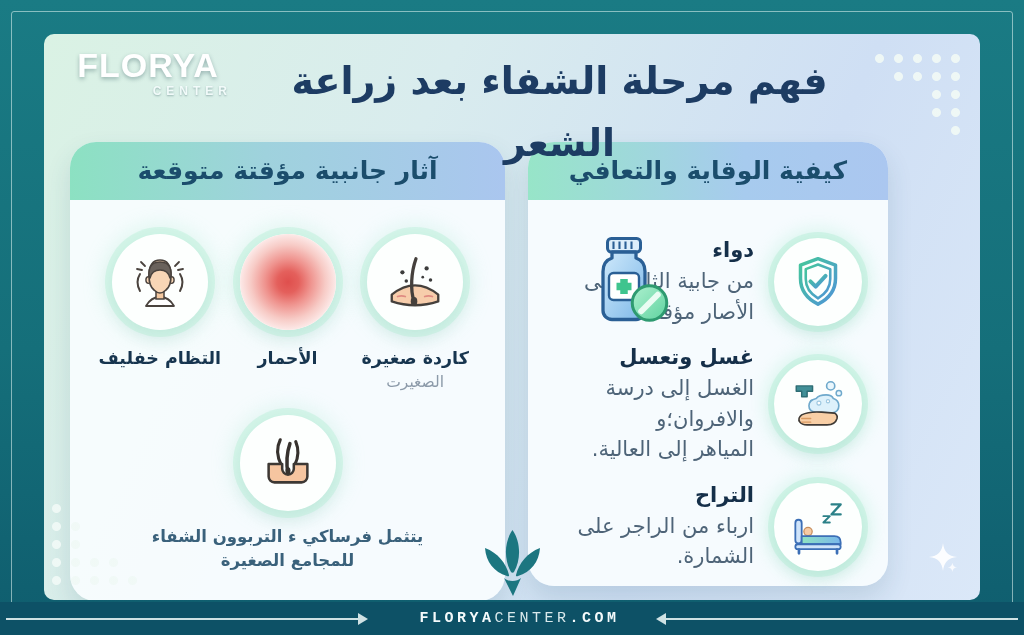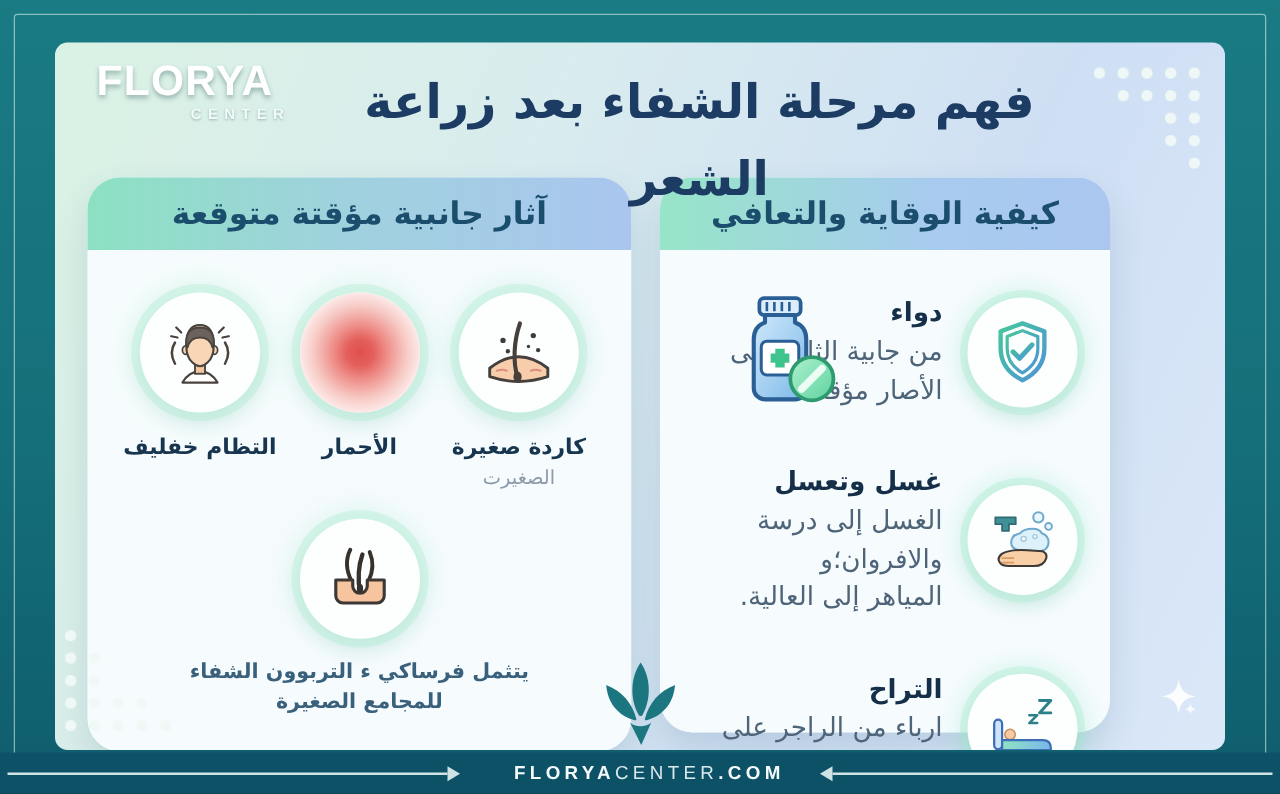--- a/index.html
+++ b/index.html
@@ -67,21 +67,21 @@
   }
   .se-label{margin-top:17px;direction:rtl;font-size:17.5px;font-weight:700;color:#17354f;text-align:left;line-height:1.35;}
   .se-sub{direction:rtl;font-size:15.5px;font-weight:500;color:#8c9aa9;text-align:center;margin-top:2px;}
   .se-bottom{display:flex;flex-direction:column;align-items:center;margin-top:24px;}
   .se-note{margin-top:14px;direction:rtl;text-align:center;font-size:16.5px;font-weight:600;color:#3a617b;line-height:1.5;}
   .redglow{
     width:96px;height:96px;border-radius:50%;
     background:radial-gradient(circle at 50% 50%,#df4f4d 0%,#e4605c 16%,#ef948f 34%,#f7cbc6 55%,#fdeceb 72%,#ffffff 88%);
   }
   
-  .rc-body{display:flex;flex-direction:column;padding:36px 26px 0 26px;gap:44px;}
+  .rc-body{display:flex;flex-direction:column;padding:36px 26px 0 26px;gap:16px;}
   .rc-row{display:flex;direction:rtl;align-items:center;gap:20px;position:relative;min-height:92px;}
   .circle-sm{
     width:88px;height:88px;border-radius:50%;background:#fdfffe;flex:0 0 auto;
     box-shadow:0 0 0 6px rgba(163,235,203,.33),0 0 18px 8px rgba(150,236,200,.32),0 8px 14px rgba(40,90,110,.10);
     display:flex;align-items:center;justify-content:center;
   }
   .rc-text{direction:rtl;text-align:right;width:225px;}
   .rc-title{font-size:21px;font-weight:700;color:#152f49;line-height:1.25;}
   .rc-desc{font-size:21px;font-weight:500;color:#4e6478;line-height:1.45;margin-top:3px;}
   .bottle-wrap{position:absolute;left:28px;top:-4px;width:96px;height:100px;}
@@ -92,21 +92,21 @@
   .footerbar{
     position:absolute;left:0;right:0;bottom:0;height:33px;background:#0d5166;z-index:7;
     display:flex;align-items:center;justify-content:center;
   }
   .fline{position:absolute;top:16px;height:2px;width:352px;background:#cfe2e4;}
   .fline-l{left:6px;}
   .fline-r{right:6px;}
   .farrow{position:absolute;top:11px;width:0;height:0;border-top:6px solid transparent;border-bottom:6px solid transparent;}
   .farrow-l{left:358px;border-left:10px solid #cfe2e4;}
   .farrow-r{right:358px;border-right:10px solid #cfe2e4;}
-  .fsite{font-family:Liberation Sans, sans-serif;font-size:15px;letter-spacing:3.5px;color:#f4fafb;white-space:nowrap;padding-left:15px;}
+  .fsite{font-family:Liberation Mono, monospace;font-size:15px;letter-spacing:3.5px;color:#f4fafb;white-space:nowrap;padding-left:15px;}
   .fsite .b{font-weight:800;}
   .fsite .l{font-weight:400;color:#d9e9ec;}
 </style>
 </head>
 <body>
 
 <div class="stage">
   <div class="frame-line"></div>
 
   <div class="canvas">

